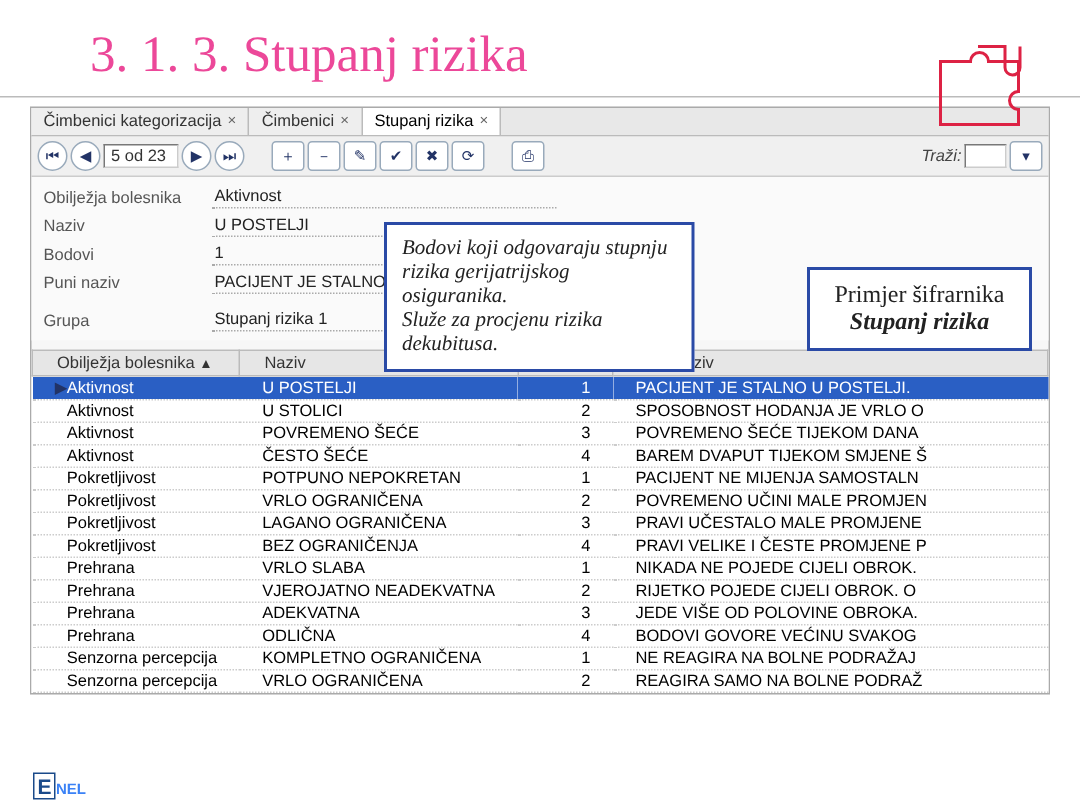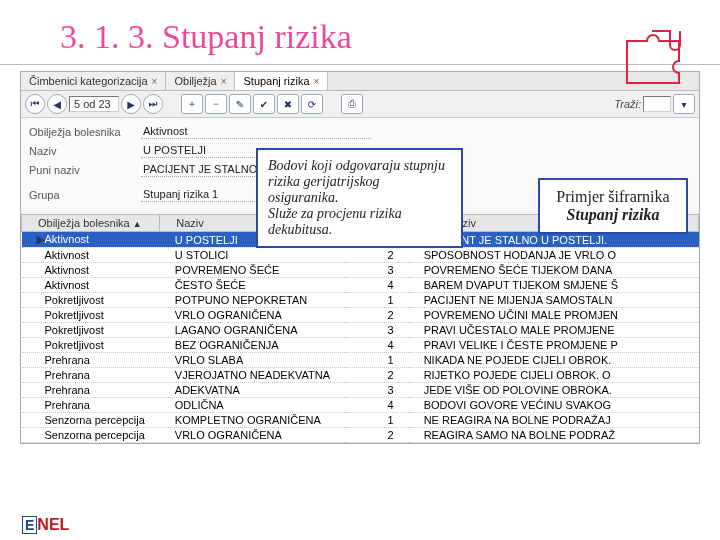--- a/index.html
+++ b/index.html
@@ -32,21 +32,21 @@
   .tabs {
     display: flex;
     background: #e8e8e8;
     border-bottom: 1px solid #bbb;
   }
   .tab {
     padding: 3px 8px;
     border-right: 1px solid #bbb;
     color: #333;
     display: flex;
-    align-items: flex-end;
+    align-items: flex-start;
     gap: 4px;
     background: #eee;
   }
   .tab.active { background: #fff; color: #000; }
   .tab-x { font-size: 10px; color: #666; }
   .toolbar {
     display: flex;
     align-items: center;
     gap: 2px;
     padding: 3px 4px;
@@ -162,21 +162,21 @@
     font-family: Arial, sans-serif;
   }
   .logo-box {
     display: inline-block;
     border: 1px solid #1a4a8a;
     padding: 0 2px;
     color: #1a4a8a;
     font-weight: bold;
     font-size: 14px;
   }
-  .logo-nel { color: #b91c1c; font-weight: bold; font-size: 16px; }
+  .logo-nel { color: #3b82f6; font-weight: bold; font-size: 10px; }
   .rowmark {
     display:inline-block; width:8px; color:#236;
   }
 </style>
 </head>
 <body>
 
 <div class="slide-title">3. 1. 3. Stupanj rizika</div>
 <div class="underline-bar"></div>
 
@@ -188,21 +188,21 @@
 </div>
 
 <div class="app-frame">
 
   <div class="tabs">
     <div class="tab">
       <span>Čimbenici kategorizacija</span>
       <span class="tab-x">×</span>
     </div>
     <div class="tab">
-      <span>Obilježja</span>
+      <span>Čimbenici</span>
       <span class="tab-x">×</span>
     </div>
     <div class="tab active">
       <span>Stupanj rizika</span>
       <span class="tab-x">×</span>
     </div>
   </div>
 
   <div class="toolbar">
     <span class="tbtn">⏮</span>
@@ -227,20 +227,24 @@
   <div class="form-area">
     <div class="form-row">
       <div class="flabel">Obilježja bolesnika</div>
       <div class="fvalue">Aktivnost</div>
     </div>
     <div class="form-row">
       <div class="flabel">Naziv</div>
       <div class="fvalue">U POSTELJI</div>
     </div>
     <div class="form-row">
+      <div class="flabel">Bodovi</div>
+      <div class="fvalue">1</div>
+    </div>
+    <div class="form-row">
       <div class="flabel">Puni naziv</div>
       <div class="fvalue">PACIJENT JE STALNO U</div>
     </div>
     <div class="form-row" style="margin-top:10px">
       <div class="flabel">Grupa</div>
       <div class="fvalue">Stupanj rizika 1</div>
     </div>
   </div>
 
   <table class="grid">

